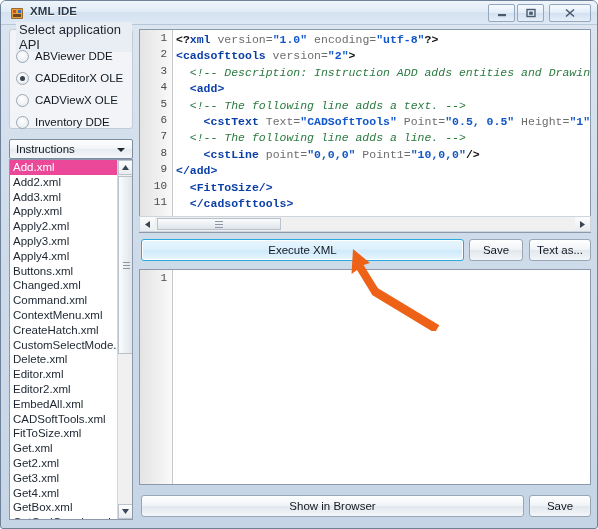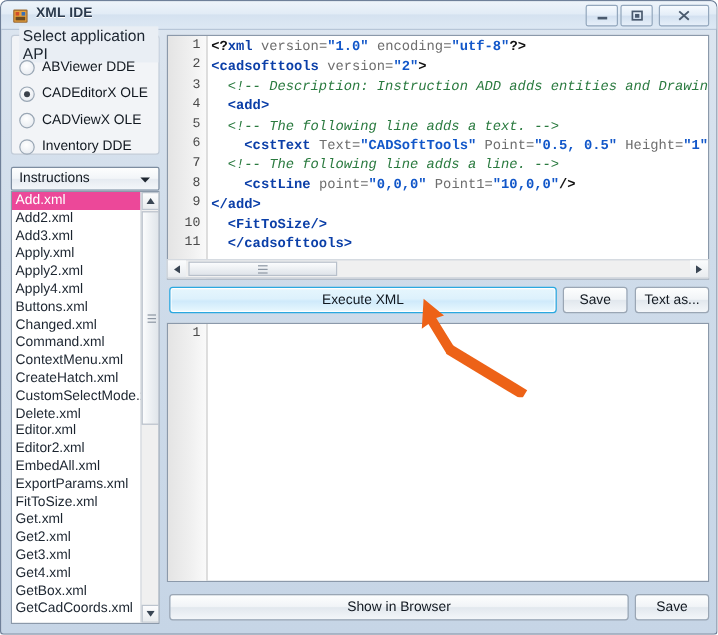--- a/index.html
+++ b/index.html
@@ -345,32 +345,33 @@
     <div id="combo-arrow"></div>
   </div>
 
   <div id="listbox">
     <div id="list-items">
         <div class="list-item sel">Add.xml</div>
         <div class="list-item">Add2.xml</div>
         <div class="list-item">Add3.xml</div>
         <div class="list-item">Apply.xml</div>
         <div class="list-item">Apply2.xml</div>
+        <div class="list-item">Apply3.xml</div>
         <div class="list-item">Apply4.xml</div>
         <div class="list-item">Buttons.xml</div>
         <div class="list-item">Changed.xml</div>
         <div class="list-item">Command.xml</div>
         <div class="list-item">ContextMenu.xml</div>
         <div class="list-item">CreateHatch.xml</div>
         <div class="list-item">CustomSelectMode.xr</div>
         <div class="list-item">Delete.xml</div>
         <div class="list-item">Editor.xml</div>
         <div class="list-item">Editor2.xml</div>
         <div class="list-item">EmbedAll.xml</div>
-        <div class="list-item">ExportParams.xml</div>
+        <div class="list-item">CADSoftTools.xml</div>
         <div class="list-item">FitToSize.xml</div>
         <div class="list-item">Get.xml</div>
         <div class="list-item">Get2.xml</div>
         <div class="list-item">Get3.xml</div>
         <div class="list-item">Get4.xml</div>
         <div class="list-item">GetBox.xml</div>
         <div class="list-item">GetCadCoords.xml</div>
       </div>
 
     <div id="list-sb">

